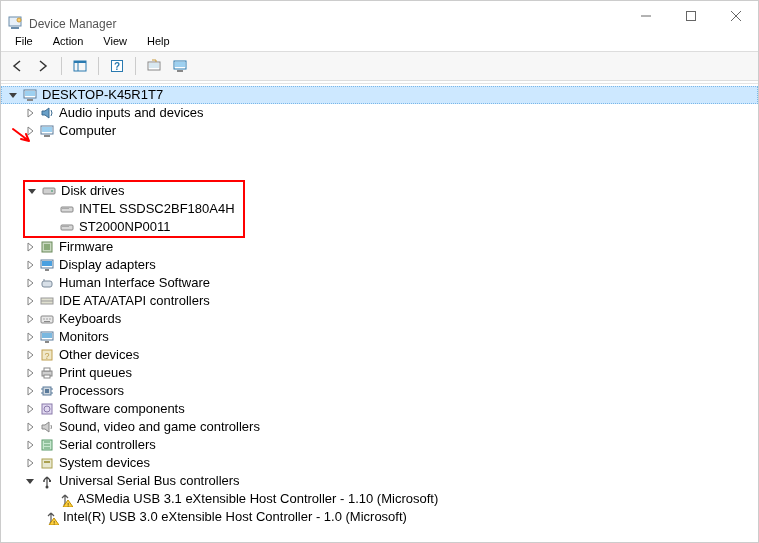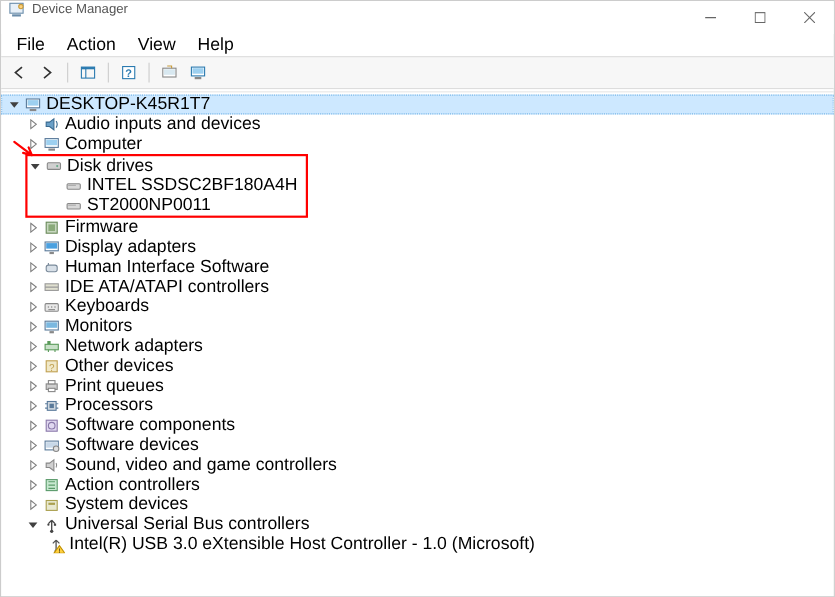--- a/index.html
+++ b/index.html
@@ -12,39 +12,39 @@
     width: 759px;
     height: 543px;
     overflow: hidden;
     border: 1px solid #ccc;
     position: relative;
   }
   
   .titlebar {
     height: 30px;
     display: flex;
-    align-items: flex-start;
+    align-items: flex-end;
     padding: 0 0 0 6px;
     background: #fff;
   }
   .titlebar .app-icon { width: 16px; height: 16px; margin-right: 6px; }
   .titlebar .title { flex: 1; color: #555; font-size: 12px; }
   .titlebar .ctrls { display: flex; }
   .titlebar .ctrl {
     width: 45px; height: 30px;
     display: flex; align-items: center; justify-content: center;
     color: #888;
   }
   
   .menubar {
     height: 20px;
     display: flex;
     align-items: center;
     padding: 0 4px;
-    font-size: 16px;
+    font-size: 11px;
   }
   .menubar .menu-item { padding: 2px 10px; }
   
   .toolbar {
     height: 30px;
     border-top: 1px solid #ddd;
     border-bottom: 1px solid #ddd;
     background: #f7f7f7;
     display: flex;
     align-items: center;
@@ -85,23 +85,24 @@
     color: #555;
     flex: 0 0 14px;
   }
   .indent { display: inline-block; }
   .node-icon {
     width: 16px; height: 16px;
     display: inline-flex; align-items: center; justify-content: center;
     margin: 0 4px 0 2px;
     flex: 0 0 16px;
   }
-  .node-label { font-size: 16px; }
+  .node-label { font-size: 13px; }
   .highlight-box {
     border: 2px solid #f00;
+    margin-top: 40px;
   }
   .red-arrow {
     position: absolute;
     left: 10px;
     top: 126px;
     pointer-events: none;
   }
 </style>
 </head>
 <body>
@@ -359,36 +360,20 @@
         <span class="node-label">Monitors</span>
       </div><div class="row">
         <span class="indent" style="width: 22px;"></span>
         <span class="twisty">
           <svg width="10" height="10">
             <path d="M3 1 L8 5 L3 9 Z" fill="none" stroke="#808080"></path>
           </svg>
         </span>
         <span class="node-icon" style="position: relative;">
           <svg width="16" height="16">
-            <rect x="2" y="6" width="12" height="5" fill="#c8e0c8" stroke="#5a9a5a"></rect>
-            <rect x="4" y="3" width="3" height="3" fill="#5a9a5a"></rect>
-            <line x1="5" y1="11" x2="5" y2="13" stroke="#5a9a5a"></line>
-            <line x1="11" y1="11" x2="11" y2="13" stroke="#5a9a5a"></line>
-          </svg>
-        </span>
-        <span class="node-label">Network adapters</span>
-      </div><div class="row">
-        <span class="indent" style="width: 22px;"></span>
-        <span class="twisty">
-          <svg width="10" height="10">
-            <path d="M3 1 L8 5 L3 9 Z" fill="none" stroke="#808080"></path>
-          </svg>
-        </span>
-        <span class="node-icon" style="position: relative;">
-          <svg width="16" height="16">
             <rect x="3" y="3" width="10" height="10" fill="#f0e8c8" stroke="#c0a050"></rect>
             <text x="8" y="12" font-size="9" text-anchor="middle" fill="#c0a050">?</text>
           </svg>
         </span>
         <span class="node-label">Other devices</span>
       </div><div class="row">
         <span class="indent" style="width: 22px;"></span>
         <span class="twisty">
           <svg width="10" height="10">
             <path d="M3 1 L8 5 L3 9 Z" fill="none" stroke="#808080"></path>
@@ -436,54 +421,39 @@
         <span class="node-label">Software components</span>
       </div><div class="row">
         <span class="indent" style="width: 22px;"></span>
         <span class="twisty">
           <svg width="10" height="10">
             <path d="M3 1 L8 5 L3 9 Z" fill="none" stroke="#808080"></path>
           </svg>
         </span>
         <span class="node-icon" style="position: relative;">
           <svg width="16" height="16">
-            <rect x="2" y="4" width="12" height="8" fill="#fff" stroke="#5a7a9a"></rect>
-            <rect x="3" y="5" width="10" height="5" fill="#c8d8e8"></rect>
-            <circle cx="12" cy="11" r="2.5" fill="#e0e0e0" stroke="#888"></circle>
-          </svg>
-        </span>
-        <span class="node-label">Software devices</span>
-      </div><div class="row">
-        <span class="indent" style="width: 22px;"></span>
-        <span class="twisty">
-          <svg width="10" height="10">
-            <path d="M3 1 L8 5 L3 9 Z" fill="none" stroke="#808080"></path>
-          </svg>
-        </span>
-        <span class="node-icon" style="position: relative;">
-          <svg width="16" height="16">
             <path d="M3 6 L6 6 L10 3 L10 13 L6 10 L3 10 Z" fill="#d0d0d0" stroke="#888"></path>
             <path d="M12 6 Q13 8 12 10" fill="none" stroke="#888"></path>
           </svg>
         </span>
         <span class="node-label">Sound, video and game controllers</span>
       </div><div class="row">
         <span class="indent" style="width: 22px;"></span>
         <span class="twisty">
           <svg width="10" height="10">
             <path d="M3 1 L8 5 L3 9 Z" fill="none" stroke="#808080"></path>
           </svg>
         </span>
         <span class="node-icon" style="position: relative;">
           <svg width="16" height="16">
             <rect x="3" y="3" width="10" height="10" fill="#c8e8d0" stroke="#5a9a6a"></rect>
             <path d="M5 5 L11 5 M5 8 L11 8 M5 11 L11 11" stroke="#5a9a6a"></path>
           </svg>
         </span>
-        <span class="node-label">Action controllers</span>
+        <span class="node-label">Serial controllers</span>
       </div><div class="row">
         <span class="indent" style="width: 22px;"></span>
         <span class="twisty">
           <svg width="10" height="10">
             <path d="M3 1 L8 5 L3 9 Z" fill="none" stroke="#808080"></path>
           </svg>
         </span>
         <span class="node-icon" style="position: relative;">
           <svg width="16" height="16">
             <rect x="3" y="4" width="10" height="9" fill="#e8e8d0" stroke="#aaa050"></rect>
@@ -500,20 +470,34 @@
         </span>
         <span class="node-icon" style="position: relative;">
           <svg width="16" height="16">
             <path d="M8 14 L8 4 M8 4 L5 7 M8 4 L11 7" stroke="#444" fill="none" stroke-width="1.2"></path>
             <circle cx="8" cy="14" r="1.5" fill="#444"></circle>
             <circle cx="5" cy="8" r="1" fill="#444"></circle>
             <rect x="10" y="7" width="2" height="2" fill="#444"></rect>
           </svg>
         </span>
         <span class="node-label">Universal Serial Bus controllers</span>
+      </div><div class="row">
+        <span class="indent" style="width: 40px;"></span>
+        <span class="twisty"></span>
+        <span class="node-icon" style="position: relative;">
+          <svg width="16" height="16">
+            <path d="M8 14 L8 4 M8 4 L5 7 M8 4 L11 7" stroke="#555" fill="none" stroke-width="1.2"></path>
+            <circle cx="8" cy="14" r="1.5" fill="#555"></circle>
+          </svg>
+          <svg width="16" height="16" style="position:absolute;left:0;top:0">
+            <polygon points="11,9 16,16 6,16" fill="#ffd040" stroke="#c09000"></polygon>
+            <text x="11" y="15.5" font-size="6" text-anchor="middle" fill="#000">!</text>
+          </svg>
+        </span>
+        <span class="node-label">ASMedia USB 3.1 eXtensible Host Controller - 1.10 (Microsoft)</span>
       </div><div class="row">
         <span class="indent" style="width: 40px;"></span>
         <span class="node-icon" style="position: relative;">
           <svg width="16" height="16">
             <path d="M8 14 L8 4 M8 4 L5 7 M8 4 L11 7" stroke="#555" fill="none" stroke-width="1.2"></path>
             <circle cx="8" cy="14" r="1.5" fill="#555"></circle>
           </svg>
           <svg width="16" height="16" style="position:absolute;left:0;top:0">
             <polygon points="11,9 16,16 6,16" fill="#ffd040" stroke="#c09000"></polygon>
             <text x="11" y="15.5" font-size="6" text-anchor="middle" fill="#000">!</text>

